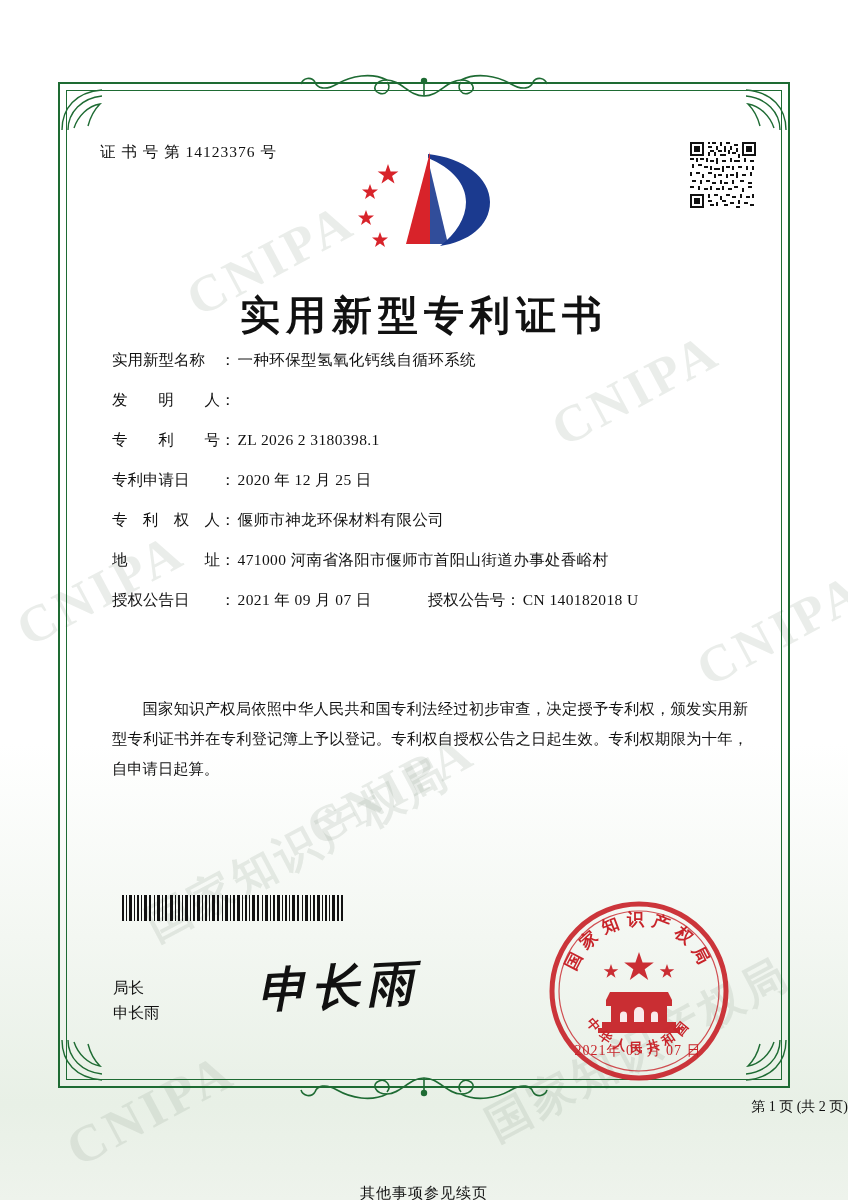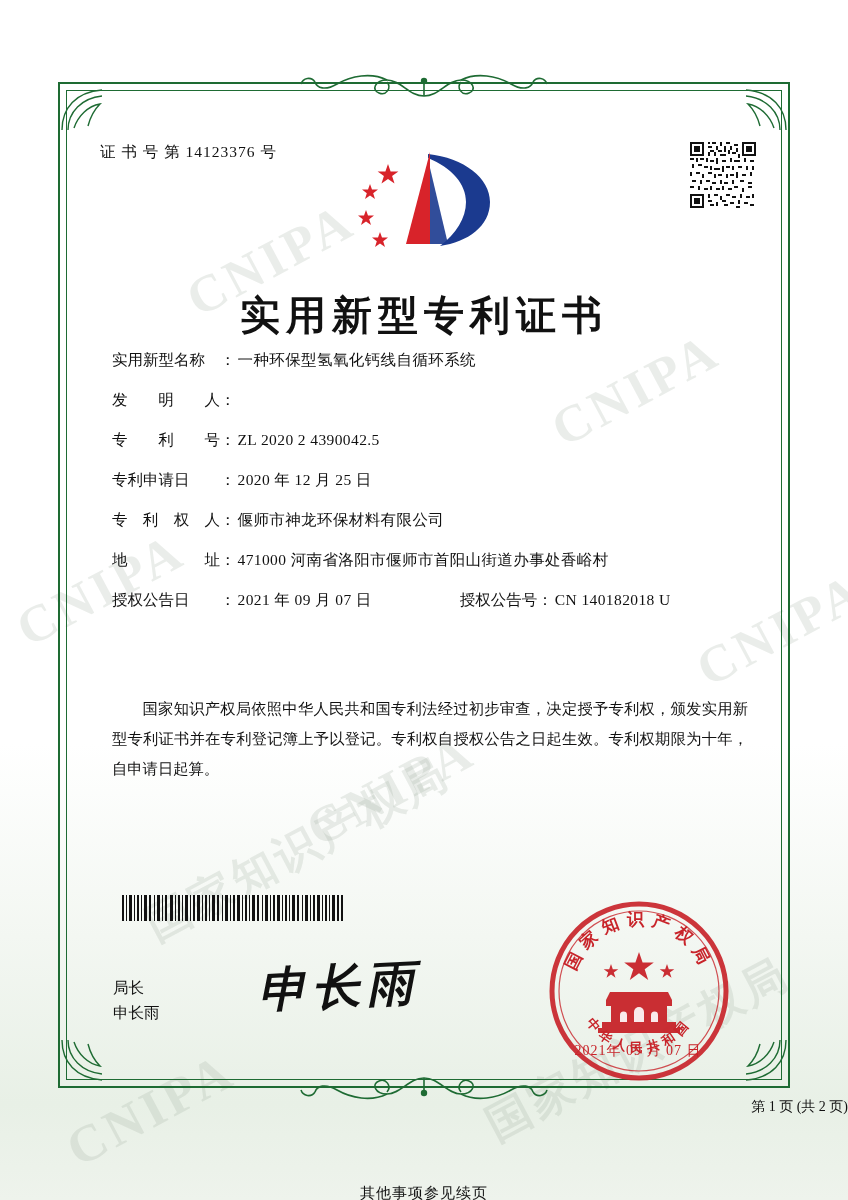--- a/index.html
+++ b/index.html
@@ -158,21 +158,21 @@
     padding-right: 2px;
   }
   .field-value {
     flex: 1;
     letter-spacing: 0.4px;
   }
   .field-row.dual .field-value {
     flex: 0 0 auto;
   }
   .field-second-label {
-    margin-left: 88px;
+    margin-left: 56px;
     white-space: nowrap;
     text-align: center;
   }
 
   
   .paras {
     position: absolute;
     left: 112px;
     top: 694px;
     width: 636px;
@@ -467,21 +467,21 @@
         </div>
         <div class="field-sep">：</div>
       </div>
       <div class="field-row">
         <div class="field-label spread">
           <span>专</span>
           <span>利</span>
           <span>号</span>
         </div>
         <div class="field-sep">：</div>
-        <div class="field-value">ZL 2020 2 4390042.5</div>
+        <div class="field-value">ZL 2026 2 3180398.1</div>
       </div>
       <div class="field-row">
         <div class="field-label">专利申请日</div>
         <div class="field-sep">：</div>
         <div class="field-value">2020 年 12 月 25 日</div>
       </div>
       <div class="field-row">
         <div class="field-label spread">
           <span>专</span>
           <span>利</span>

